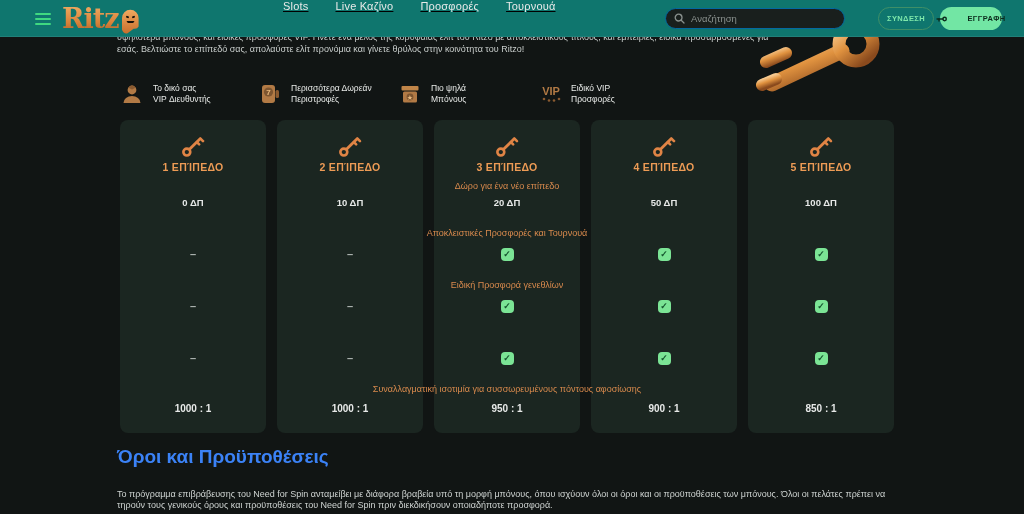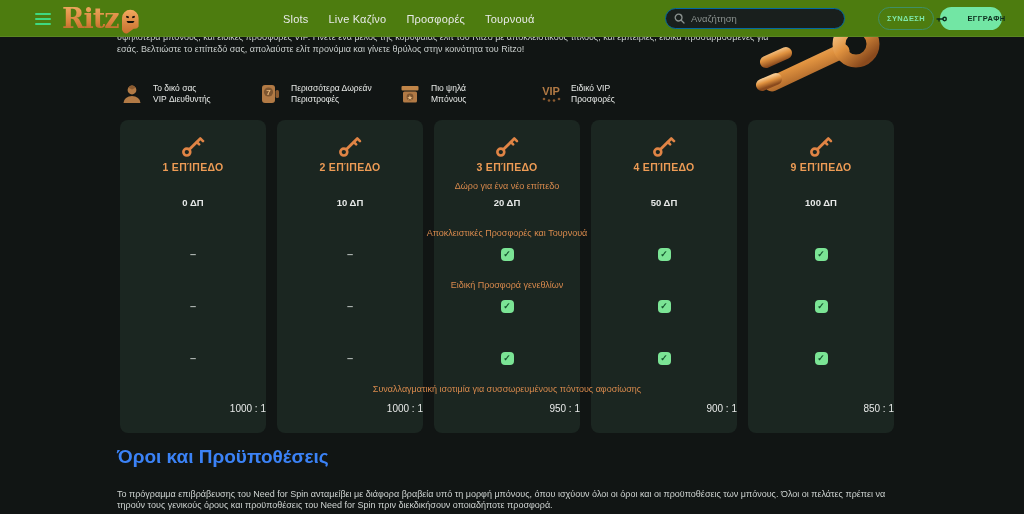--- a/index.html
+++ b/index.html
@@ -1,31 +1,31 @@
 <!DOCTYPE html>
 <html><head>
 <meta charset="utf-8">
 <style>
   * { margin:0; padding:0; box-sizing:border-box; }
   html,body { background:#000; }
   body { font-family:"Liberation Sans", sans-serif; }
   .screen { position:relative; width:1024px; height:514px; background:#111514; overflow:hidden; margin:0 auto; }
 
   
-  .header { position:absolute; top:0; left:0; width:1024px; height:37px; background:#4d7c0f;
+  .header { position:absolute; top:0; left:0; width:1024px; height:37px; background:#0f766e;
             border-bottom:1px solid rgba(255,255,255,.08); z-index:10; }
   .burger { position:absolute; left:35px; top:13px; width:16px; height:12px; cursor:pointer; }
   .burger span { display:block; height:2px; background:#3fd981; border-radius:2px; margin-bottom:3px; }
   .logo { position:absolute; left:62px; top:2px; height:40px; display:flex; align-items:flex-start; }
   .logo-text { font-family:"DejaVu Serif", serif; font-weight:bold; font-size:27px; line-height:34px;
                background:linear-gradient(180deg,#f4b269 0%, #d8823a 60%, #b5füh5f2c 100%);
                background:linear-gradient(180deg,#f4b269 0%, #d8823a 60%, #a85a24 100%);
                -webkit-background-clip:text; background-clip:text; color:transparent; letter-spacing:-1px; }
   .logo-ghost { margin-left:1px; margin-top:6px; }
-  .nav { position:absolute; left:283px; top:0; height:37px; display:flex; align-items:center; gap:20px; }
+  .nav { position:absolute; left:283px; top:0; height:37px; display:flex; gap:27px;text-decoration:underline; }
   .nav a { color:#e8eae9; font-size:11px; text-decoration:none; letter-spacing:.2px; cursor:pointer; }
   .search { position:absolute; left:665px; top:8px; width:180px; height:21px; background:#191f1d;
             border:1px solid #0369a1; border-radius:11px; display:flex; align-items:center; padding:0 8px; }
   .search input { background:transparent; border:none; outline:none; color:#aab0ad; font-size:9.5px;
                   margin-left:6px; width:140px; font-family:"Liberation Sans",sans-serif; }
   .search input::placeholder { color:#8a918e; }
   .btn-login { position:absolute; left:878px; top:7px; width:56px; height:23px; border-radius:12px;
                border:1px solid #3f8f67; background:transparent; color:#7fe8ab; font-size:7.5px; font-weight:bold;
                letter-spacing:.4px; cursor:pointer; font-family:"Liberation Sans",sans-serif; }
   .btn-signup { position:absolute; left:940px; top:7px; width:62px; height:23px; border-radius:12px; border:none;
@@ -48,22 +48,22 @@
   .table-wrap { position:absolute; left:120px; top:120px; width:774px; height:313px; }
   .cards { display:flex; gap:11px; height:100%; }
   .card { position:relative; width:146px; height:313px; background:#1b2621; border-radius:8px; }
   .c-icon  { position:absolute; top:13px; left:0; width:100%; text-align:center; }
   .c-title { position:absolute; top:41px; left:0; width:100%; text-align:center; color:#ed9b55;
              font-size:10.5px; font-weight:bold; letter-spacing:.3px; }
   .c-value { position:absolute; top:77px; left:0; width:100%; text-align:center; color:#e7e9e8;
              font-size:9.5px; font-weight:bold; }
   .c-feat  { position:absolute; left:0; width:100%; height:14px; display:flex; align-items:center; justify-content:center; }
   .f1 { top:127px; } .f2 { top:179px; } .f3 { top:231px; }
-  .c-ratio { position:absolute; top:283px; left:0; width:100%; text-align:right; color:#e7e9e8;
-             font-size:10px; font-weight:normal; }
+  .c-ratio { position:absolute; top:283px; left:0; width:100%; text-align:center; color:#e7e9e8;
+             font-size:10px; font-weight:bold; }
   .feat-dash { color:#aeb4b1; font-size:11px; font-weight:bold; }
   .feat-check { width:13px; height:13px; background:#7be495; border-radius:4px; position:relative; }
   .feat-check::after { content:"✓"; position:absolute; left:0; top:0; width:13px; height:13px;
                        color:#14532d; font-size:9px; line-height:13px; text-align:center; font-weight:bold; }
   .row-label { position:absolute; left:0; width:100%; text-align:center; color:#d98a4d; font-size:9px; z-index:3; }
   .lab-gift { top:61px; } .lab-r1 { top:108px; } .lab-r2 { top:160px; } .lab-r3 { top:212px; } .lab-r4 { top:264px; }
 
   
   .terms-title { position:absolute; left:117px; top:446px; color:#3b82f6; font-size:19px; font-weight:bold; }
   .terms-body  { position:absolute; left:117px; top:489px; width:792px; color:#cfd4d2; font-size:9px; line-height:11px; }
@@ -260,21 +260,21 @@
         <div class="c-icon">
           <svg width="26" height="26" viewBox="0 0 24 24">
               <g stroke="#e08445" stroke-linecap="round" fill="none">
             <circle cx="6.3" cy="17.6" r="3.2" stroke-width="2.4"></circle>
             <line x1="8.8" y1="15.1" x2="18.6" y2="5.3" stroke-width="2.6"></line>
             <line x1="18.9" y1="5.2" x2="21.2" y2="7.5" stroke-width="2.4"></line>
             <line x1="15.6" y1="8.4" x2="17.7" y2="10.5" stroke-width="2.4"></line>
           </g>
             </svg>
         </div>
-        <div class="c-title">9 ΕΠΊΠΕΔΟ</div>
+        <div class="c-title">5 ΕΠΊΠΕΔΟ</div>
         <div class="c-value">100 ΔΠ</div>
         <div class="c-feat f1">
             <span class="feat-check"></span>
           </div>
         <div class="c-feat f2">
             <span class="feat-check"></span>
           </div>
         <div class="c-feat f3">
             <span class="feat-check"></span>
           </div>

